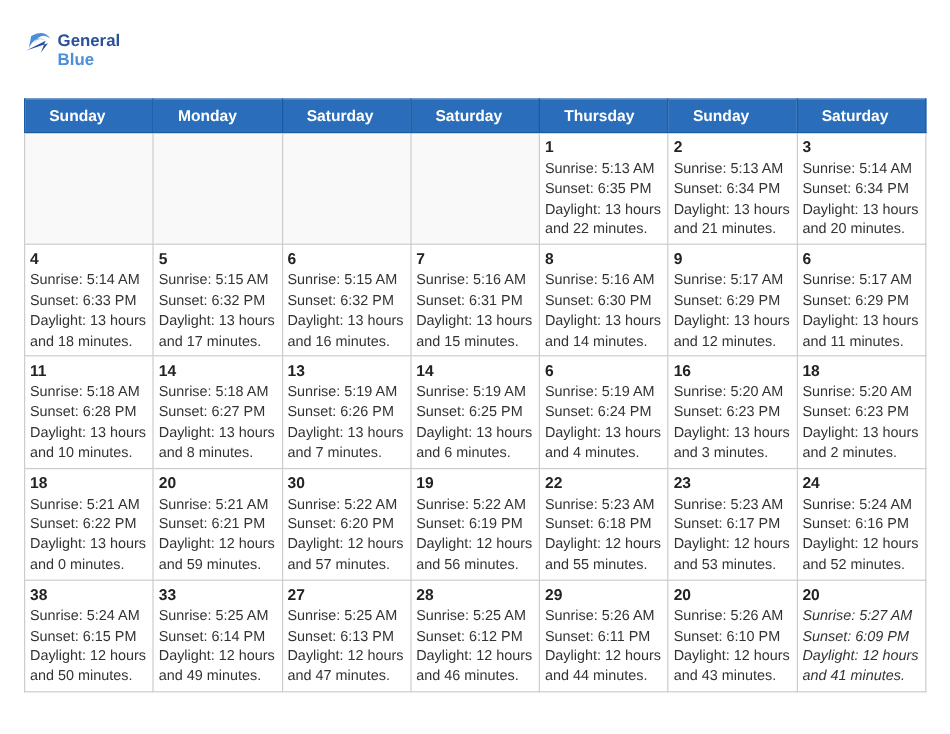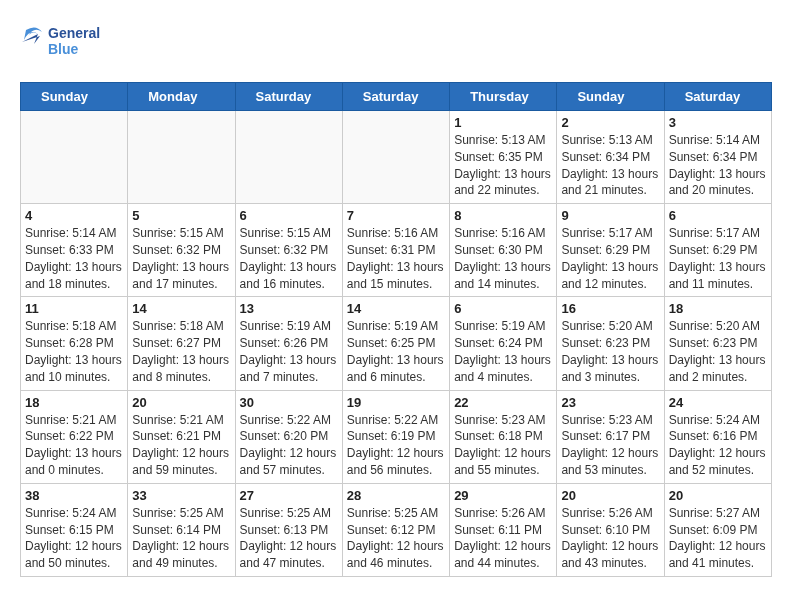--- a/index.html
+++ b/index.html
@@ -324,20 +324,20 @@
         </td>
         <td>
           <span class="day-number">20</span>
           <div class="day-info" style="white-space: pre-line;">Sunrise: 5:26 AM
 Sunset: 6:10 PM
 Daylight: 12 hours
 and 43 minutes.</div>
         </td>
         <td>
           <span class="day-number">20</span>
-          <div class="day-info" style="white-space: pre-line;">Sunrise: 5:27 AM
+          <div class="day-info" style="white-space: pre-line; font-style: italic;">Sunrise: 5:27 AM
 Sunset: 6:09 PM
 Daylight: 12 hours
 and 41 minutes.</div>
         </td>
       </tr>
     </tbody>
 </table>
 
 </body></html>

